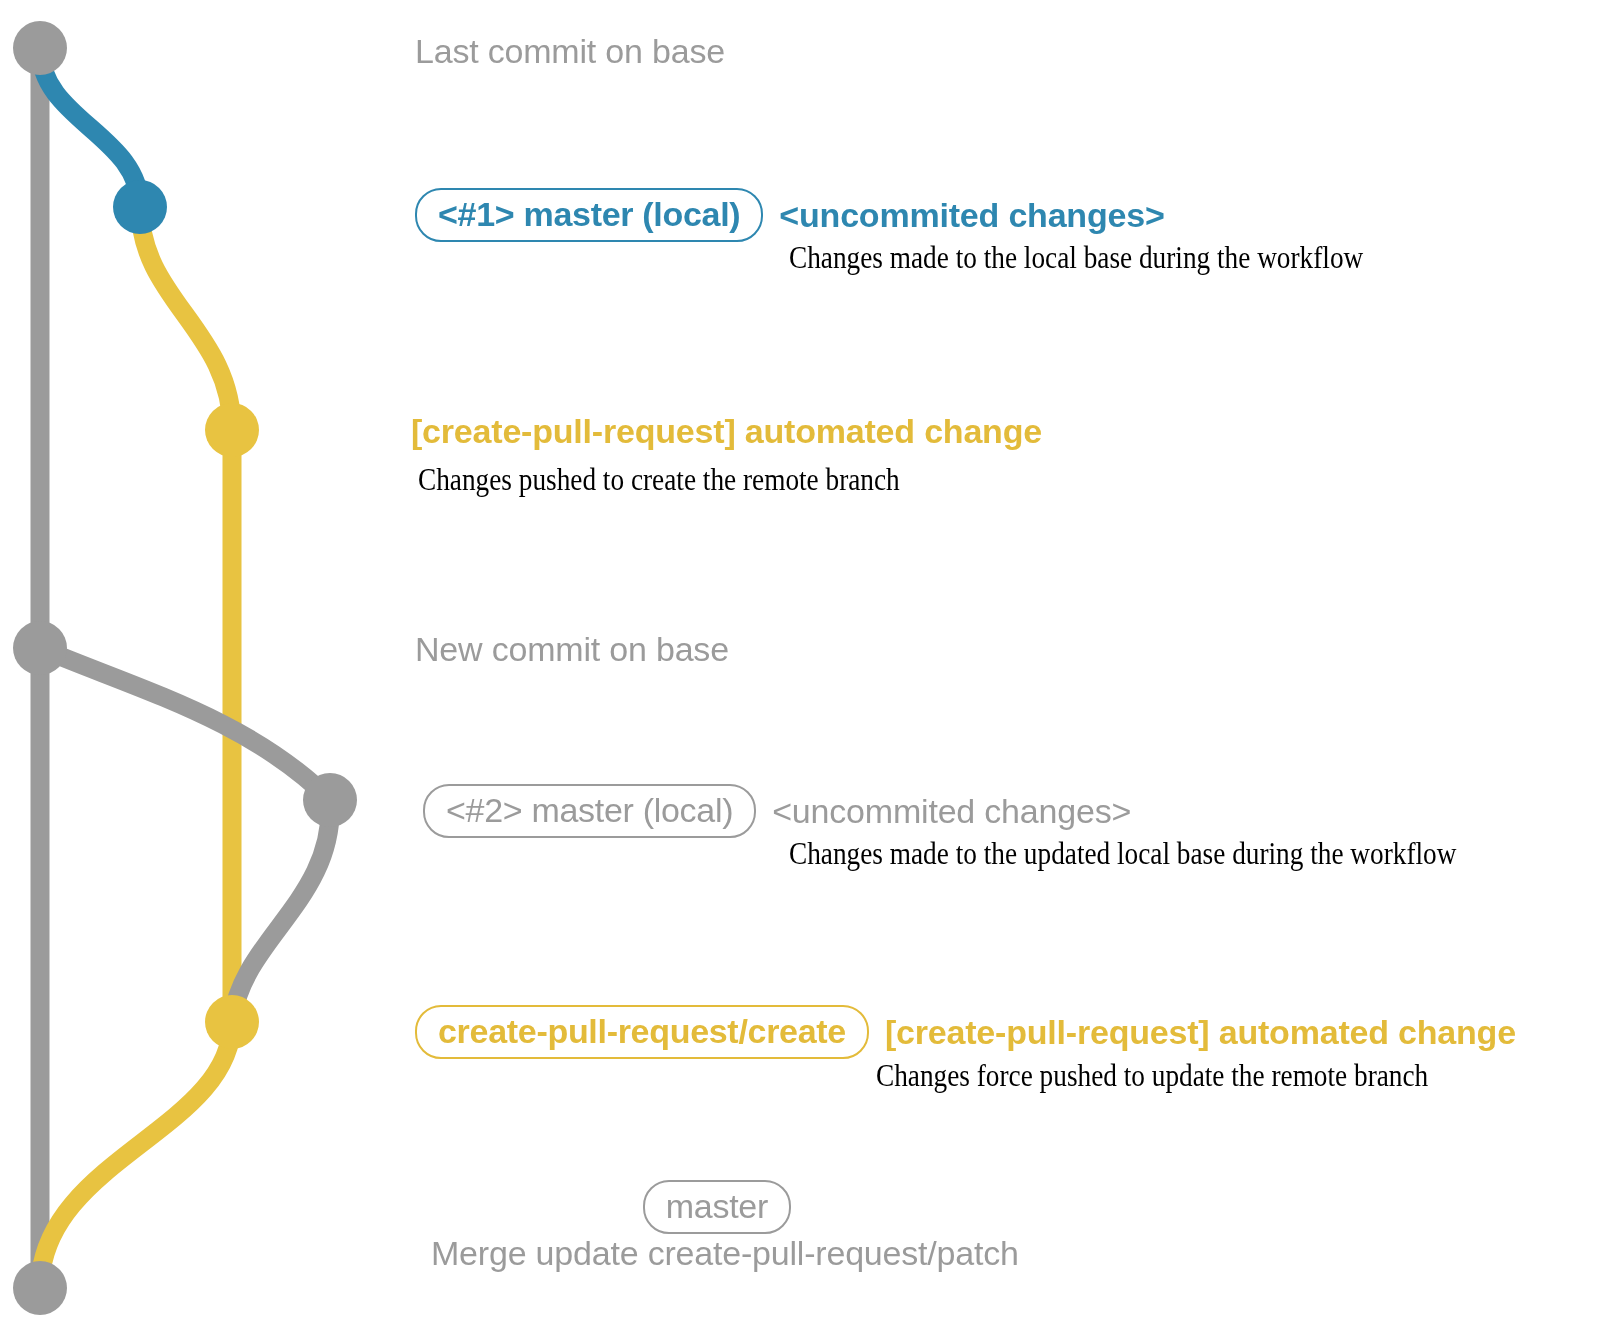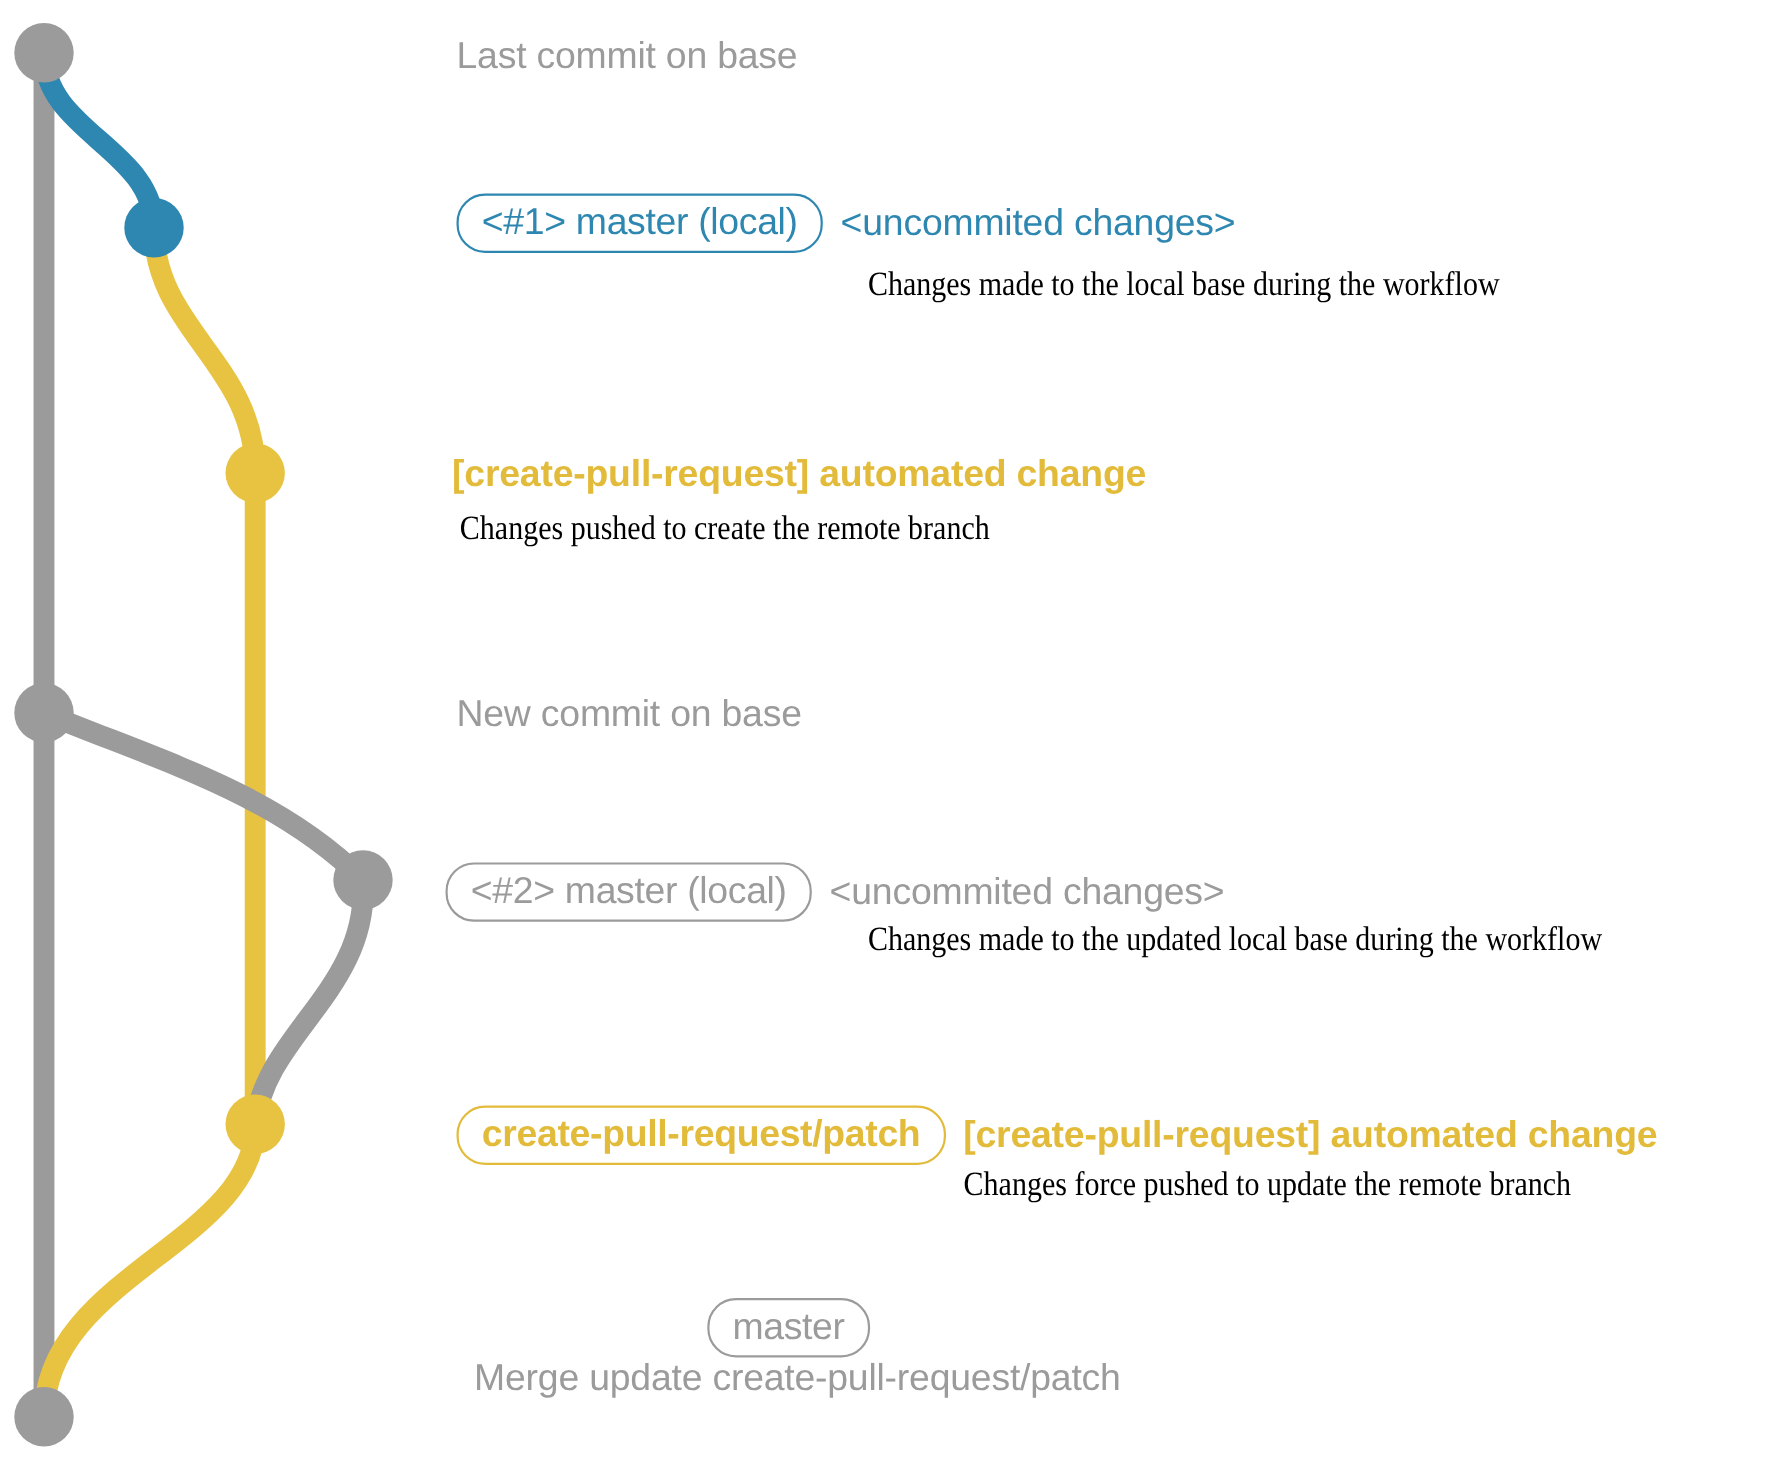--- a/index.html
+++ b/index.html
@@ -105,43 +105,43 @@
       <circle cx="40" cy="1288" r="27" fill="#9b9b9b"></circle>
     </g>
   </svg>
 
   <div class="annotations">
 
     <div class="row" style="left:398px; top:32px;">
       <span class="plainmsg c-gray">Last commit on base</span>
     </div>
 
-    <div class="row" style="left:398px; top:176px;">
+    <div class="row" style="left:398px; top:188px;font-weight:bold;">
       <span class="refbadge c-blue">&lt;#1&gt; master (local)</span>
       <span class="subject c-blue">&lt;uncommited changes&gt;</span>
     </div>
     <div class="desc" style="left:789px; top:240px;">Changes made to the local base during the workflow</div>
 
     <div class="row" style="left:394px; top:412px;">
       <span class="plainmsg c-gold">[create-pull-request] automated change</span>
     </div>
     <div class="desc" style="left:418px; top:462px;">Changes pushed to create the remote branch</div>
 
     <div class="row" style="left:398px; top:630px;">
       <span class="plainmsg c-gray">New commit on base</span>
     </div>
 
-    <div class="row" style="left:388px; top:784px;">
+    <div class="row" style="left:406px; top:784px;">
       <span class="refbadge c-gray">&lt;#2&gt; master (local)</span>
       <span class="subject c-gray">&lt;uncommited changes&gt;</span>
     </div>
     <div class="desc" style="left:789px; top:836px;">Changes made to the updated local base during the workflow</div>
 
     <div class="row" style="left:398px; top:1005px;">
-      <span class="refbadge c-gold">create-pull-request/patch</span>
+      <span class="refbadge c-gold">create-pull-request/create</span>
       <span class="subject c-gold">[create-pull-request] automated change</span>
     </div>
     <div class="desc" style="left:876px; top:1058px;">Changes force pushed to update the remote branch</div>
 
     <div class="row" style="left:398px; top:1180px;flex-direction:column;">
       <span class="refbadge c-gray">master</span>
       <span class="subject c-gray">Merge update create-pull-request/patch</span>
     </div>
 
   </div>

